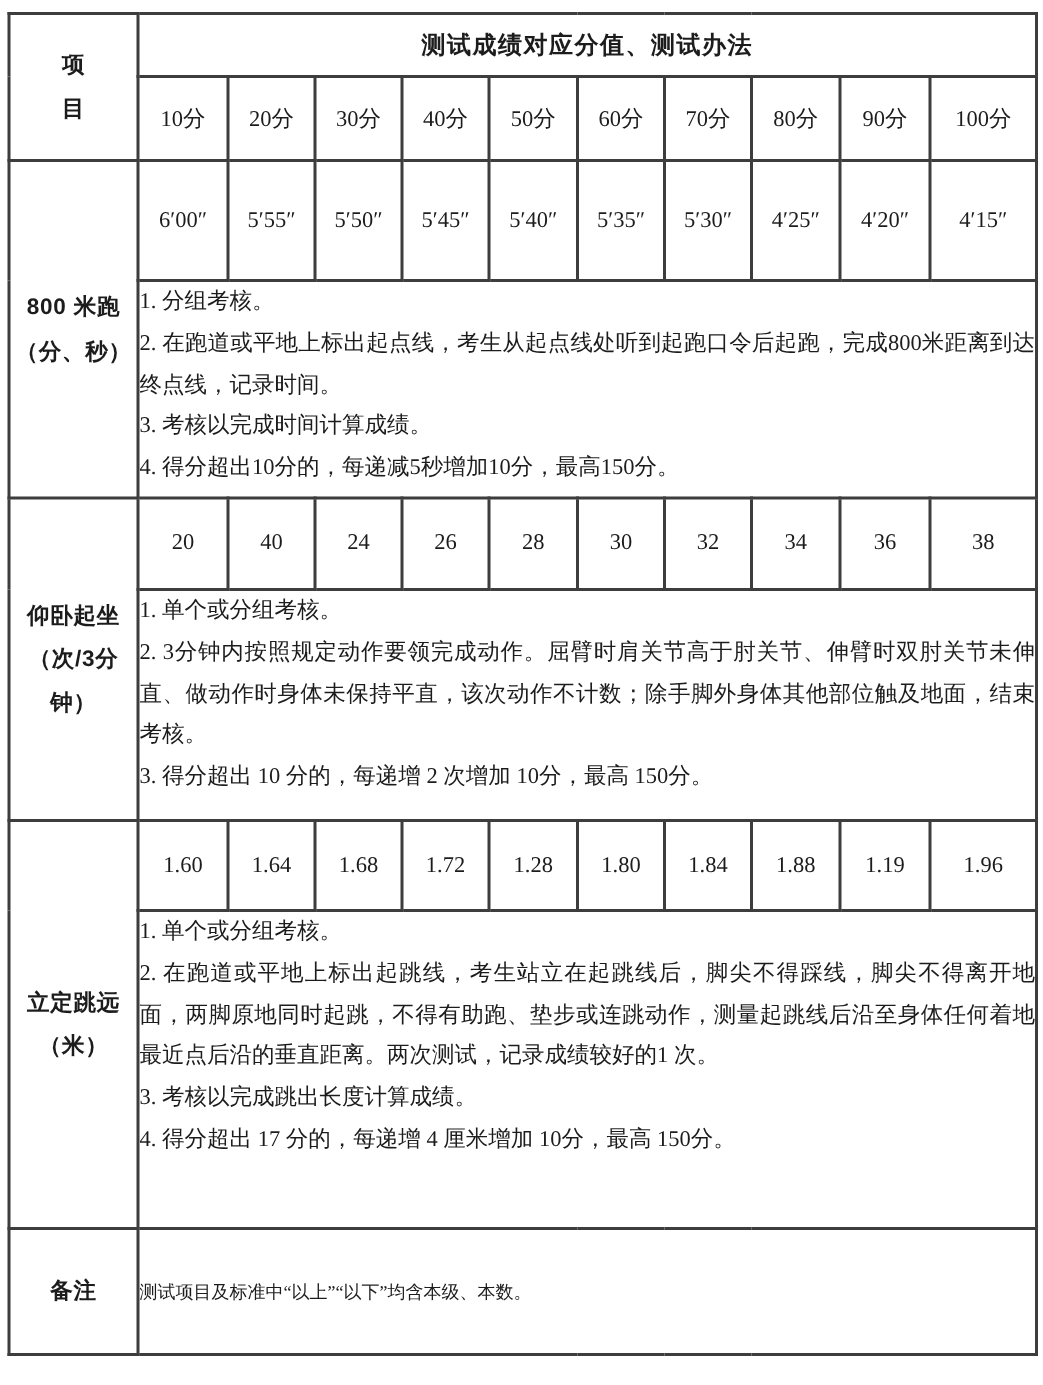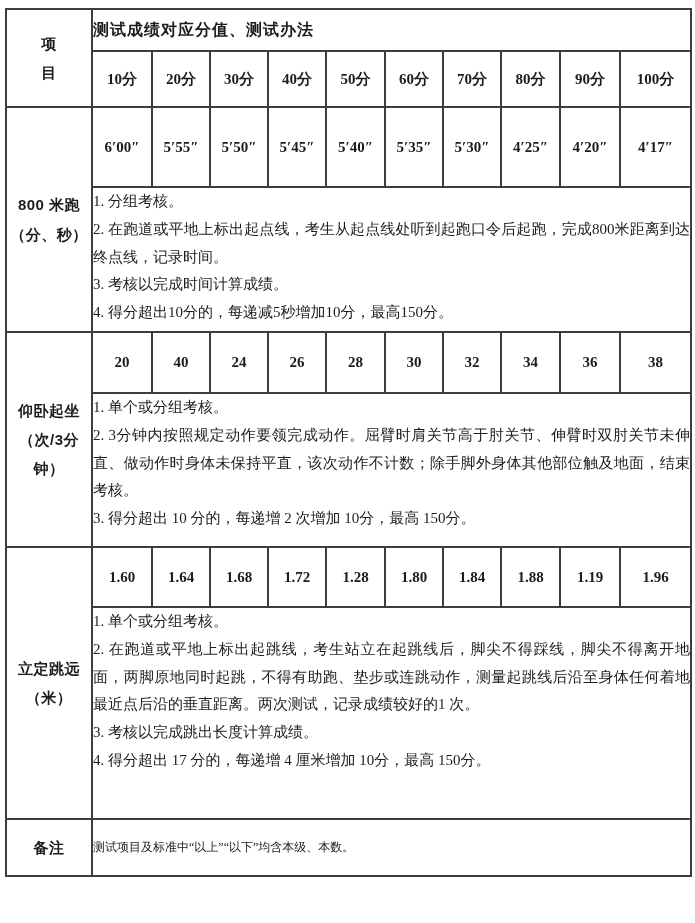--- a/index.html
+++ b/index.html
@@ -36,30 +36,30 @@
     text-align: center;
     vertical-align: middle;
     white-space: pre-line;
     letter-spacing: 0.5px;
   }
   
   td.title {
     font-family: "Liberation Sans", "DejaVu Sans", sans-serif;
     font-weight: bold;
     font-size: 16px;
+    text-align: center;
     vertical-align: middle;
     letter-spacing: 1px;
   }
   
   td.val {
     font-family: "Liberation Serif", "DejaVu Serif", serif;
     font-size: 15px;
     text-align: center;
     vertical-align: middle;
-    font-weight: bold;
   }
   
   td.notes {
     vertical-align: top;
     padding: 3px 8px 2px 7px;
   }
   td.notes .note-line {
     font-size: 15px;
     line-height: 1.85;
     text-align: justify;
@@ -72,21 +72,21 @@
   }
   
   tr.r-title    { height: 42px; }
   tr.r-scorehead{ height: 56px; }
   tr.r-vals1    { height: 80px; }
   tr.r-notes1   { height: 145px; }
   tr.r-vals2    { height: 61px; }
   tr.r-notes2   { height: 154px; }
   tr.r-vals3    { height: 60px; }
   tr.r-notes3   { height: 212px; }
-  tr.r-remark   { height: 57px; margin-top: 43px; }
+  tr.r-remark   { height: 84px; margin-top: 43px; }
 </style>
 </head>
 <body>
 
 <div class="page">
   <table class="score-table">
     <colgroup>
       <col style="width:86px">
       <col style="width:60px">
       <col style="width:58px">
@@ -124,21 +124,21 @@
 （分、秒）</td>
     <td class="val">6′00″</td>
           <td class="val">5′55″</td>
           <td class="val">5′50″</td>
           <td class="val">5′45″</td>
           <td class="val">5′40″</td>
           <td class="val">5′35″</td>
           <td class="val">5′30″</td>
           <td class="val">4′25″</td>
           <td class="val">4′20″</td>
-          <td class="val">4′17″</td>
+          <td class="val">4′15″</td>
         </tr>
     <tr class="r-notes1">
       <td class="notes" colspan="10">
             <div class="note-line">1. 分组考核。</div>
             <div class="note-line">2. 在跑道或平地上标出起点线，考生从起点线处听到起跑口令后起跑，完成800米距离到达终点线，记录时间。</div>
             <div class="note-line">3. 考核以完成时间计算成绩。</div>
             <div class="note-line">4. 得分超出10分的，每递减5秒增加10分，最高150分。</div>
           </td>
     </tr>
 

